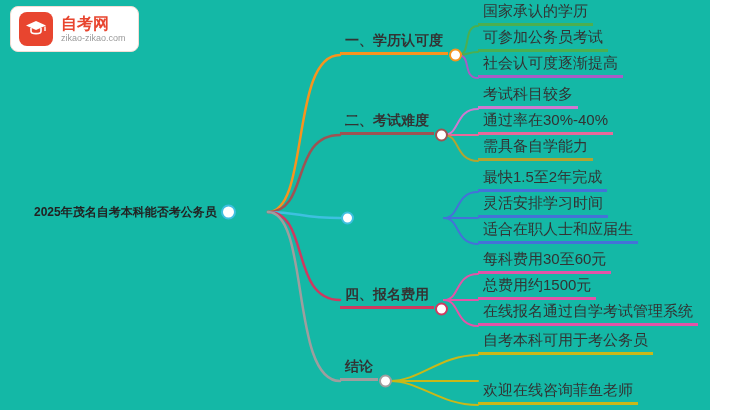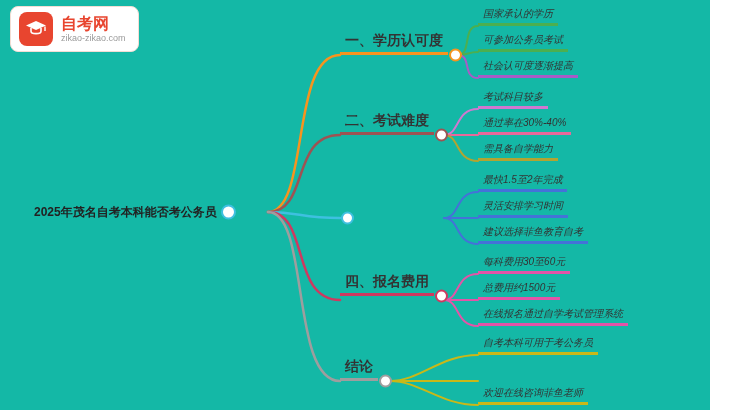--- a/index.html
+++ b/index.html
@@ -7,21 +7,21 @@
           font-family:"Liberation Sans","DejaVu Sans",sans-serif;}
   .lines{position:absolute;left:0;top:0;z-index:1;}
   .lines path{fill:none;stroke-linecap:round;}
   .branch-line{stroke-width:2.5;}
   .child-line{stroke-width:2;}
 
   .node{position:absolute;z-index:2;transform:translateY(-100%);display:flex;
         align-items:flex-end;white-space:nowrap;}
   .node .label{color:#333;padding:0 5px 2px 5px;border-bottom:3px solid #999;}
   .branch .label{font-size:14px;font-weight:bold;}
-  .child .label{font-size:10px;font-style:italic;}
+  .child .label{font-size:15px;}
   .dot{width:9px;height:9px;border-radius:50%;background:#fff;border:2.5px solid #999;
        transform:translateY(50%);margin-left:1px;flex:0 0 auto;}
 
   .central{position:absolute;z-index:3;transform:translateY(-50%);display:flex;
            align-items:center;white-space:nowrap;}
   .central-label{font-size:12px;color:#222;font-weight:bold;}
   .central-dot{width:11px;height:11px;border-radius:50%;background:#fff;
                border:2.5px solid #3ec0e0;margin-left:4px;flex:0 0 auto;}
 
   .logo{position:absolute;left:10px;top:6px;z-index:3;display:flex;align-items:center;
@@ -89,21 +89,21 @@
     <span class="label" style="border-bottom-color: rgb(247, 148, 30);">一、学历认可度</span>
     <span class="dot" style="border-color: rgb(247, 148, 30);"></span>
   </div>
   <div class="node branch" style="left:340px;top:135px">
     <span class="label" style="border-bottom-color: rgb(158, 83, 83);">二、考试难度</span>
     <span class="dot" style="border-color: rgb(158, 83, 83);"></span>
   </div>
   <div class="node branch" style="left:340px;top:218px">
     <span class="dot" style="border-color: rgb(62, 192, 224);"></span>
   </div>
-  <div class="node branch" style="left:340px;top:296px">
+  <div class="node branch" style="left:340px;top:309px">
     <span class="label" style="border-bottom-color: rgb(207, 57, 96);">四、报名费用</span>
     <span class="dot" style="border-color: rgb(207, 57, 96);"></span>
   </div>
   <div class="node branch" style="left:340px;top:381px">
     <span class="label" style="border-bottom-color: rgb(158, 158, 158);">结论</span>
     <span class="dot" style="border-color: rgb(158, 158, 158);"></span>
   </div>
 
   <div class="node child" style="left:478px;top:26px">
     <span class="label" style="border-bottom-color: rgb(76, 175, 80);">国家承认的学历</span>
@@ -125,21 +125,21 @@
     <span class="label" style="border-bottom-color: rgb(179, 164, 49);">需具备自学能力</span>
   </div>
 
   <div class="node child" style="left:478px;top:192px">
     <span class="label" style="border-bottom-color: rgb(68, 114, 216);">最快1.5至2年完成</span>
   </div>
   <div class="node child" style="left:478px;top:218px">
     <span class="label" style="border-bottom-color: rgb(68, 114, 216);">灵活安排学习时间</span>
   </div>
   <div class="node child" style="left:478px;top:244px">
-    <span class="label" style="border-bottom-color: rgb(68, 114, 216);">建议选择菲鱼教育自考</span>
+    <span class="label" style="border-bottom-color: rgb(68, 114, 216);">适合在职人士和应届生</span>
   </div>
 
   <div class="node child" style="left:478px;top:274px">
     <span class="label" style="border-bottom-color: rgb(227, 84, 168);">每科费用30至60元</span>
   </div>
   <div class="node child" style="left:478px;top:300px">
     <span class="label" style="border-bottom-color: rgb(227, 84, 168);">总费用约1500元</span>
   </div>
   <div class="node child" style="left:478px;top:326px">
     <span class="label" style="border-bottom-color: rgb(227, 84, 168);">在线报名通过自学考试管理系统</span>

